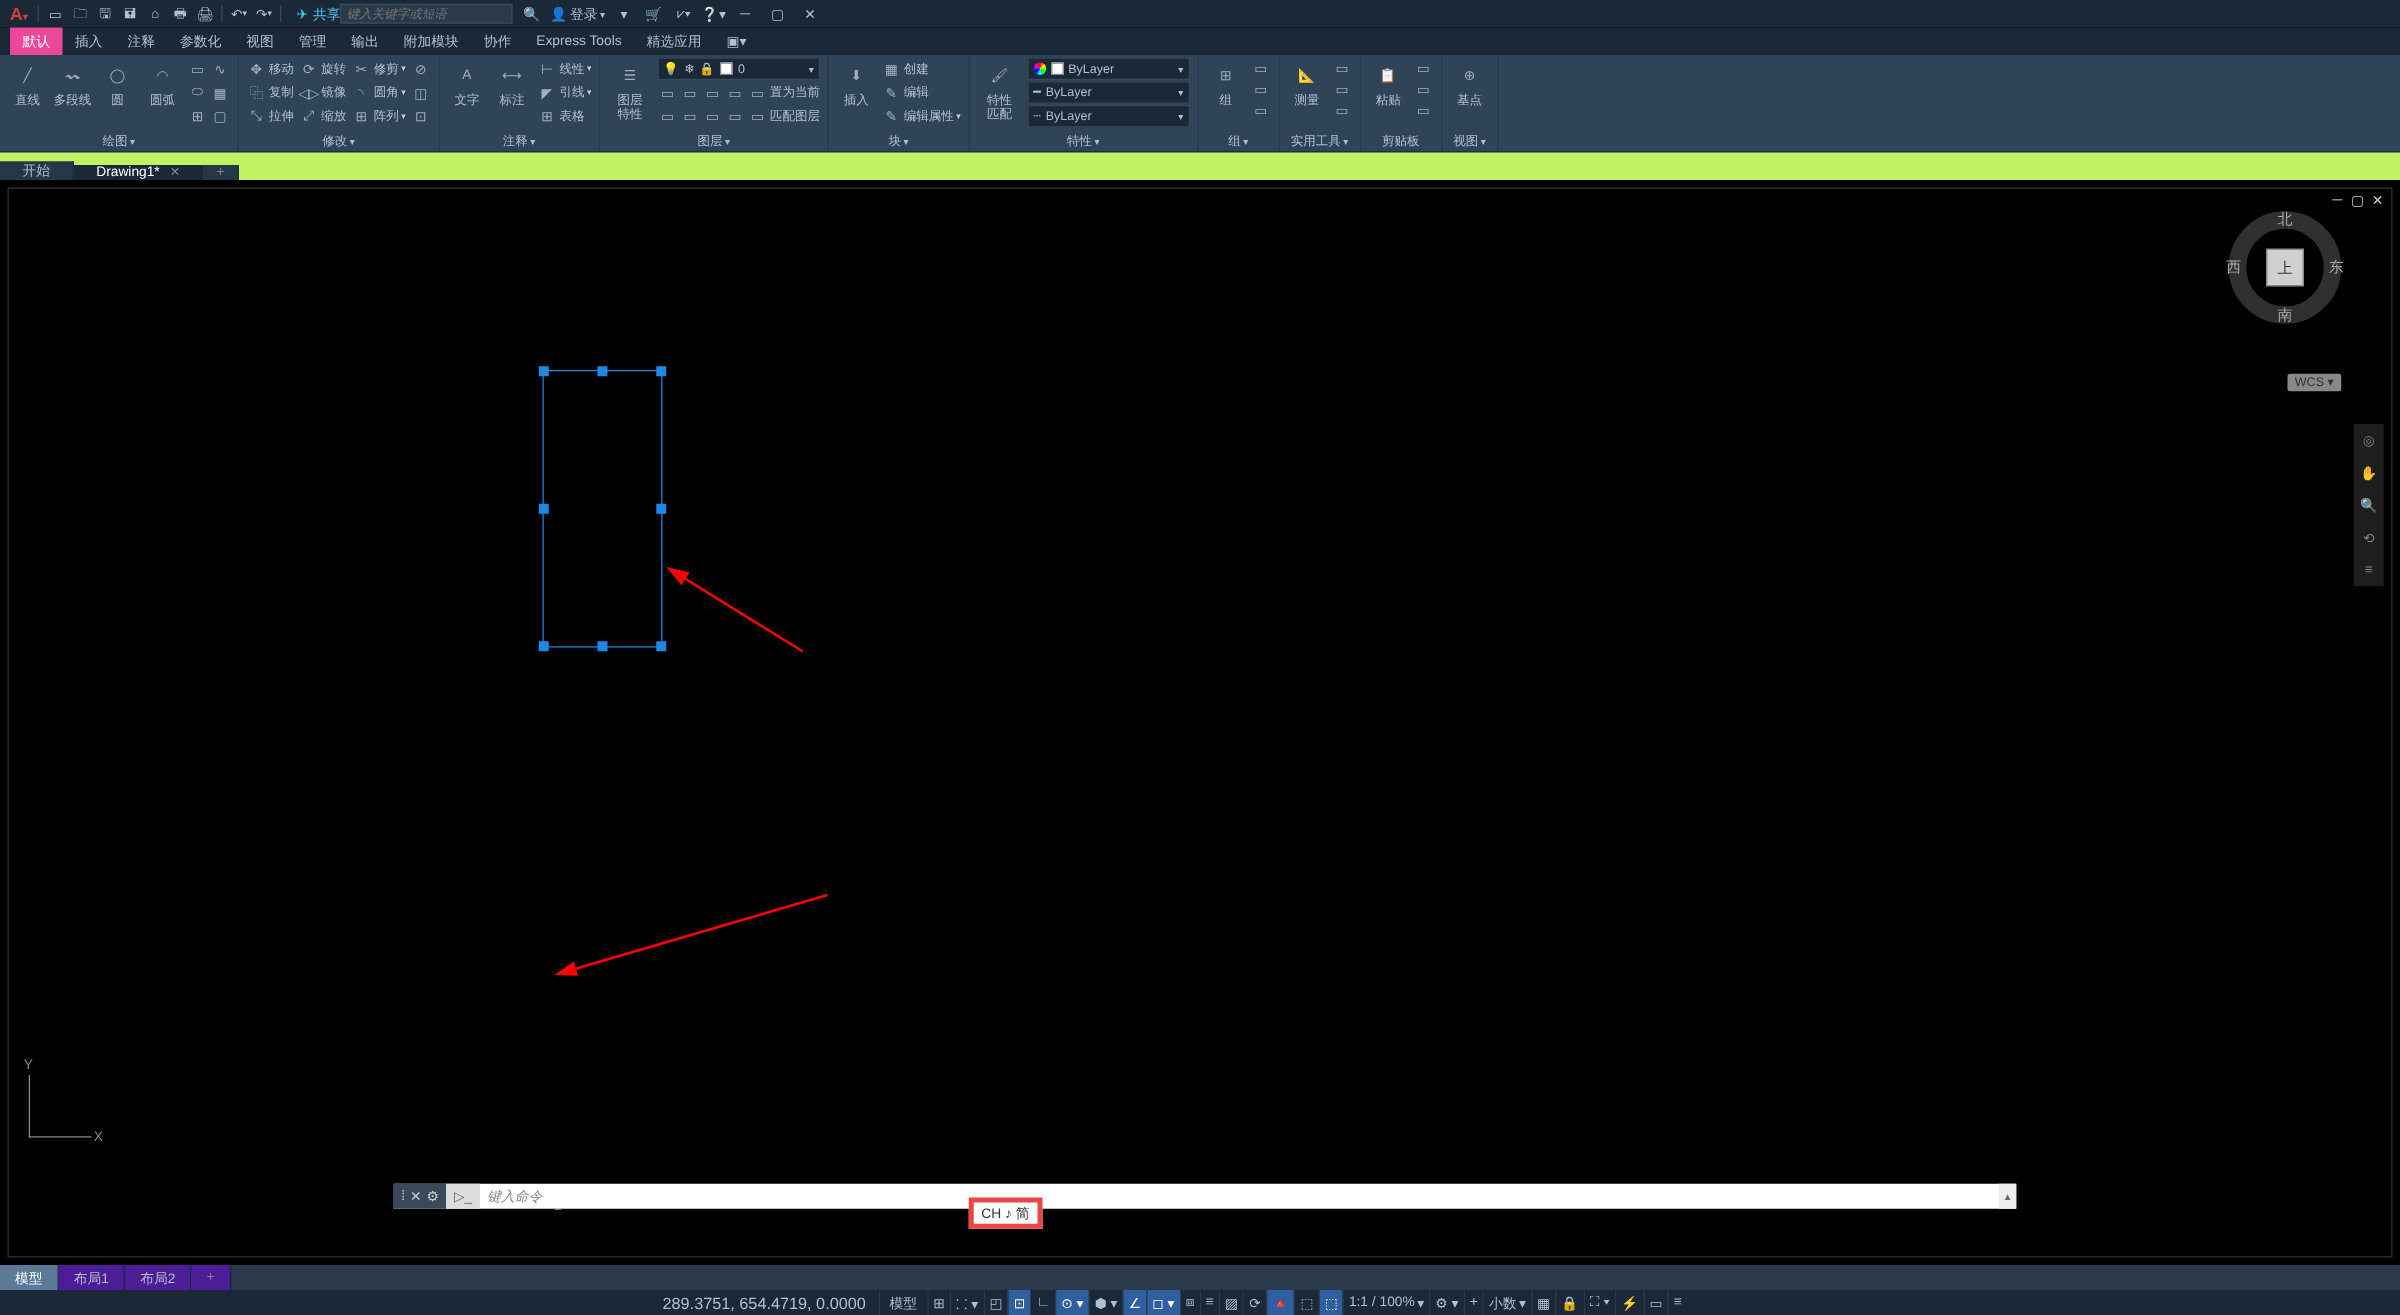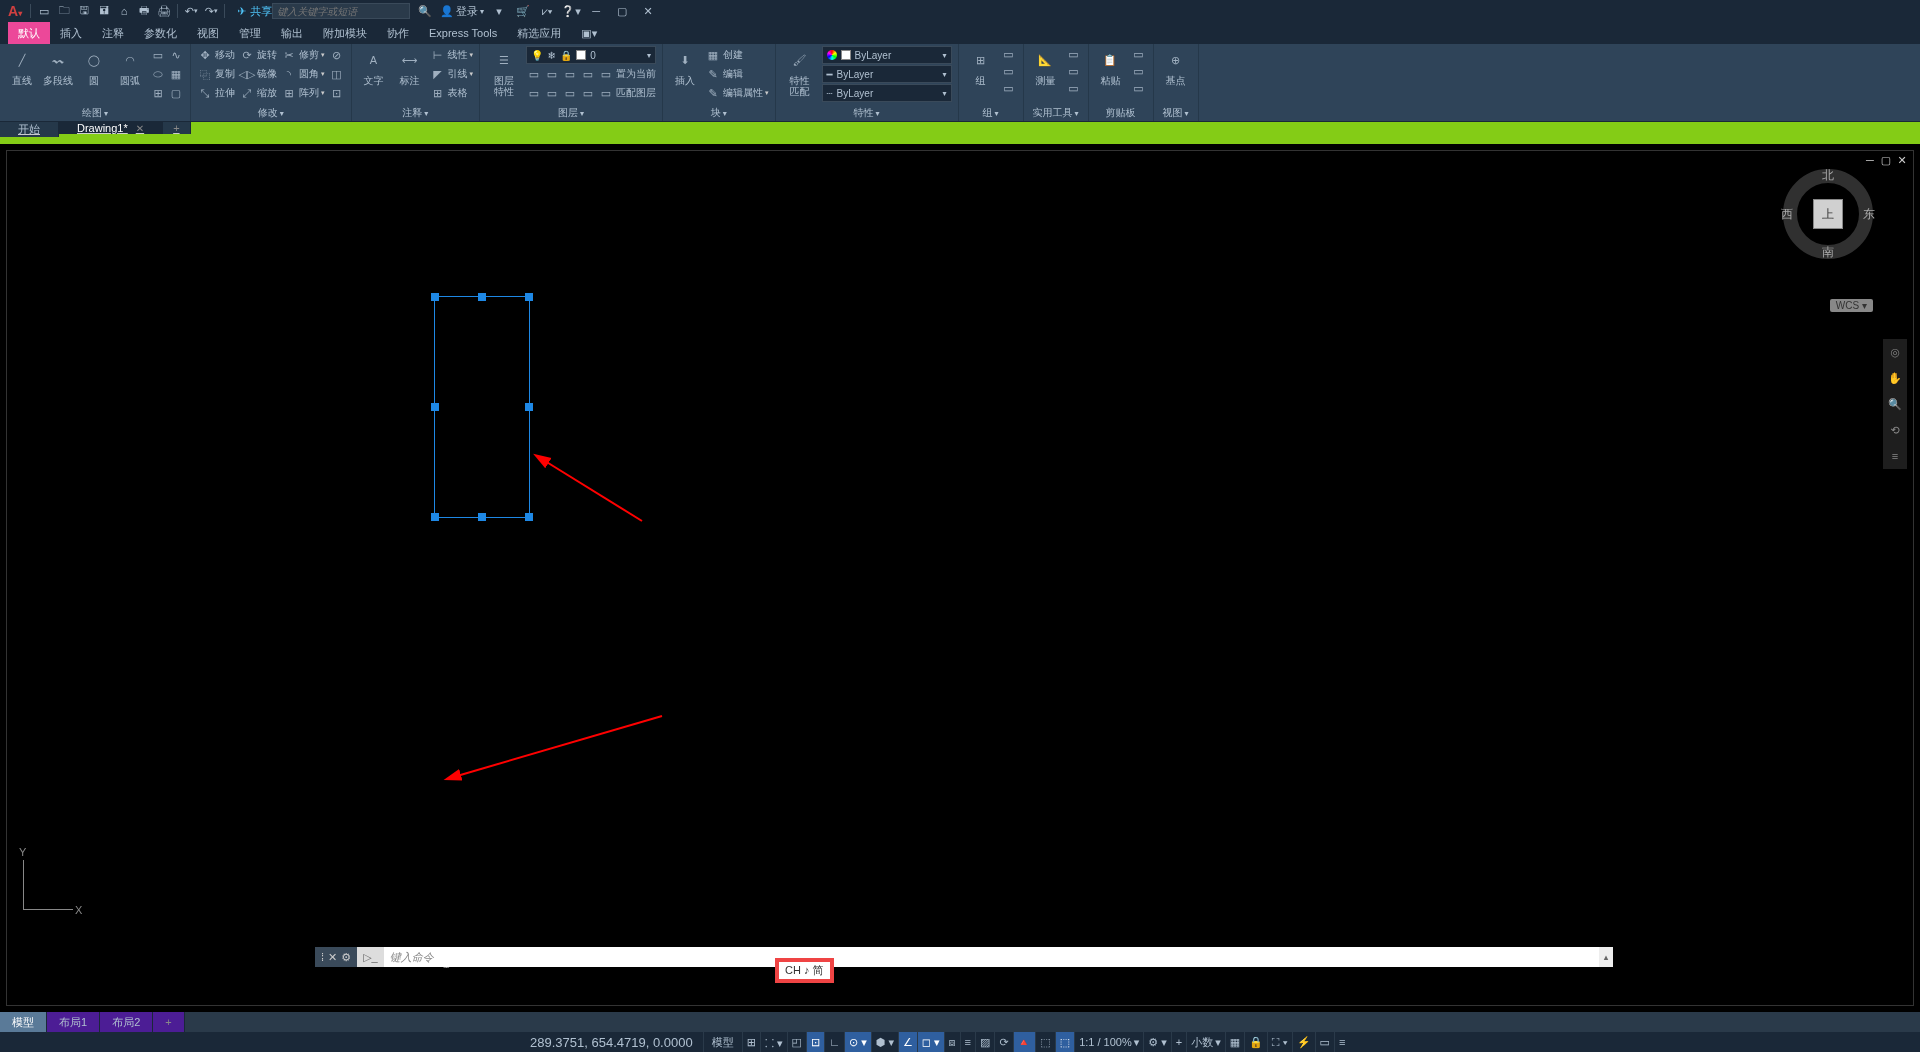--- a/index.html
+++ b/index.html
@@ -34,21 +34,21 @@
 .big-icon { width: 28px; height: 28px; display: flex; align-items: center; justify-content: center; color: #a0b0c0; }
 .big-lbl { font-size: 10px; color: #b0c0d0; text-align: center; line-height: 11px; }
 .sm-row { display: flex; align-items: center; gap: 2px; height: 18px; }
 .sm-icon { width: 16px; height: 16px; display: flex; align-items: center; justify-content: center; color: #a0b0c0; }
 .sm-lbl { font-size: 10px; color: #b0c0d0; }
 .col { display: flex; flex-direction: column; gap: 1px; }
 .layer-combo { background: #1a2838; border: 1px solid #3a4a5a; height: 18px; width: 130px; display: flex; align-items: center; padding: 0 4px; gap: 4px; color: #b0c0d0; font-size: 10px; }
 .layer-combo .dd { margin-left: auto; font-size: 8px; }
 
 
-.dwg-tabs { height: 22px; background: #84cc16; display: flex; align-items: flex-start; text-decoration: underline; }
+.dwg-tabs { height: 22px; background: #bef264; display: flex; align-items: flex-end; }
 .dwg-tab { padding: 0 18px; display: flex; align-items: center; background: #25384a; color: #b0c0d0; cursor: pointer; border-right: 1px solid #1a2838; gap: 8px;}
 .dwg-tab.active { background: #1a2838; color: #fff; }
 .dwg-tab .close { color: #888; font-size: 10px; }
 .dwg-tab.add { padding: 0 10px; color: #888; }
 
 
 .canvas-wrap { position: absolute; top: 144px; left: 0; right: 0; bottom: 40px; background: #000; }
 .canvas-inner { position: absolute; inset: 6px; border: 1px solid #333; }
 .doc-ctrls { position: absolute; top: 2px; right: 4px; display: flex; gap: 2px; }
 .doc-ctrls span { width: 14px; height: 14px; display: flex; align-items: center; justify-content: center; color: #ccc; cursor: pointer; font-size: 11px;}

